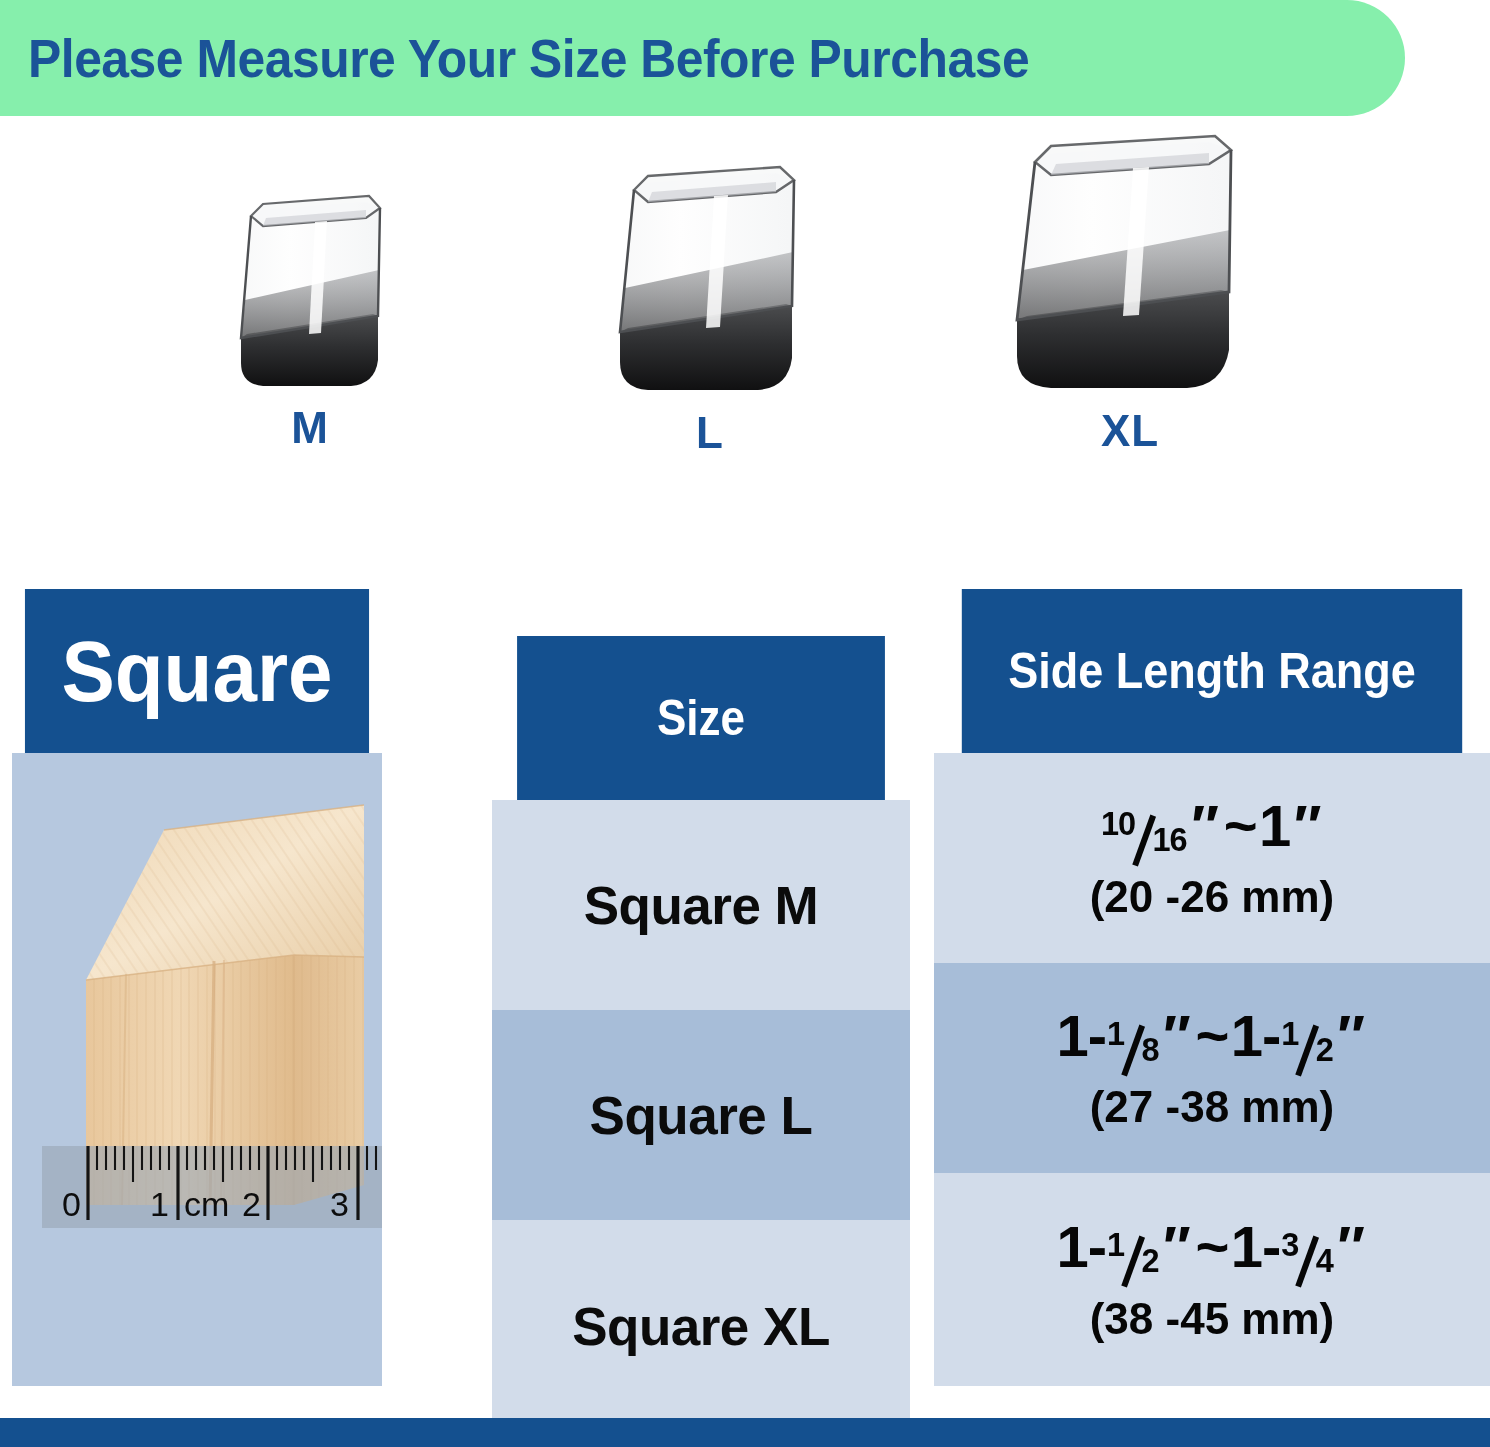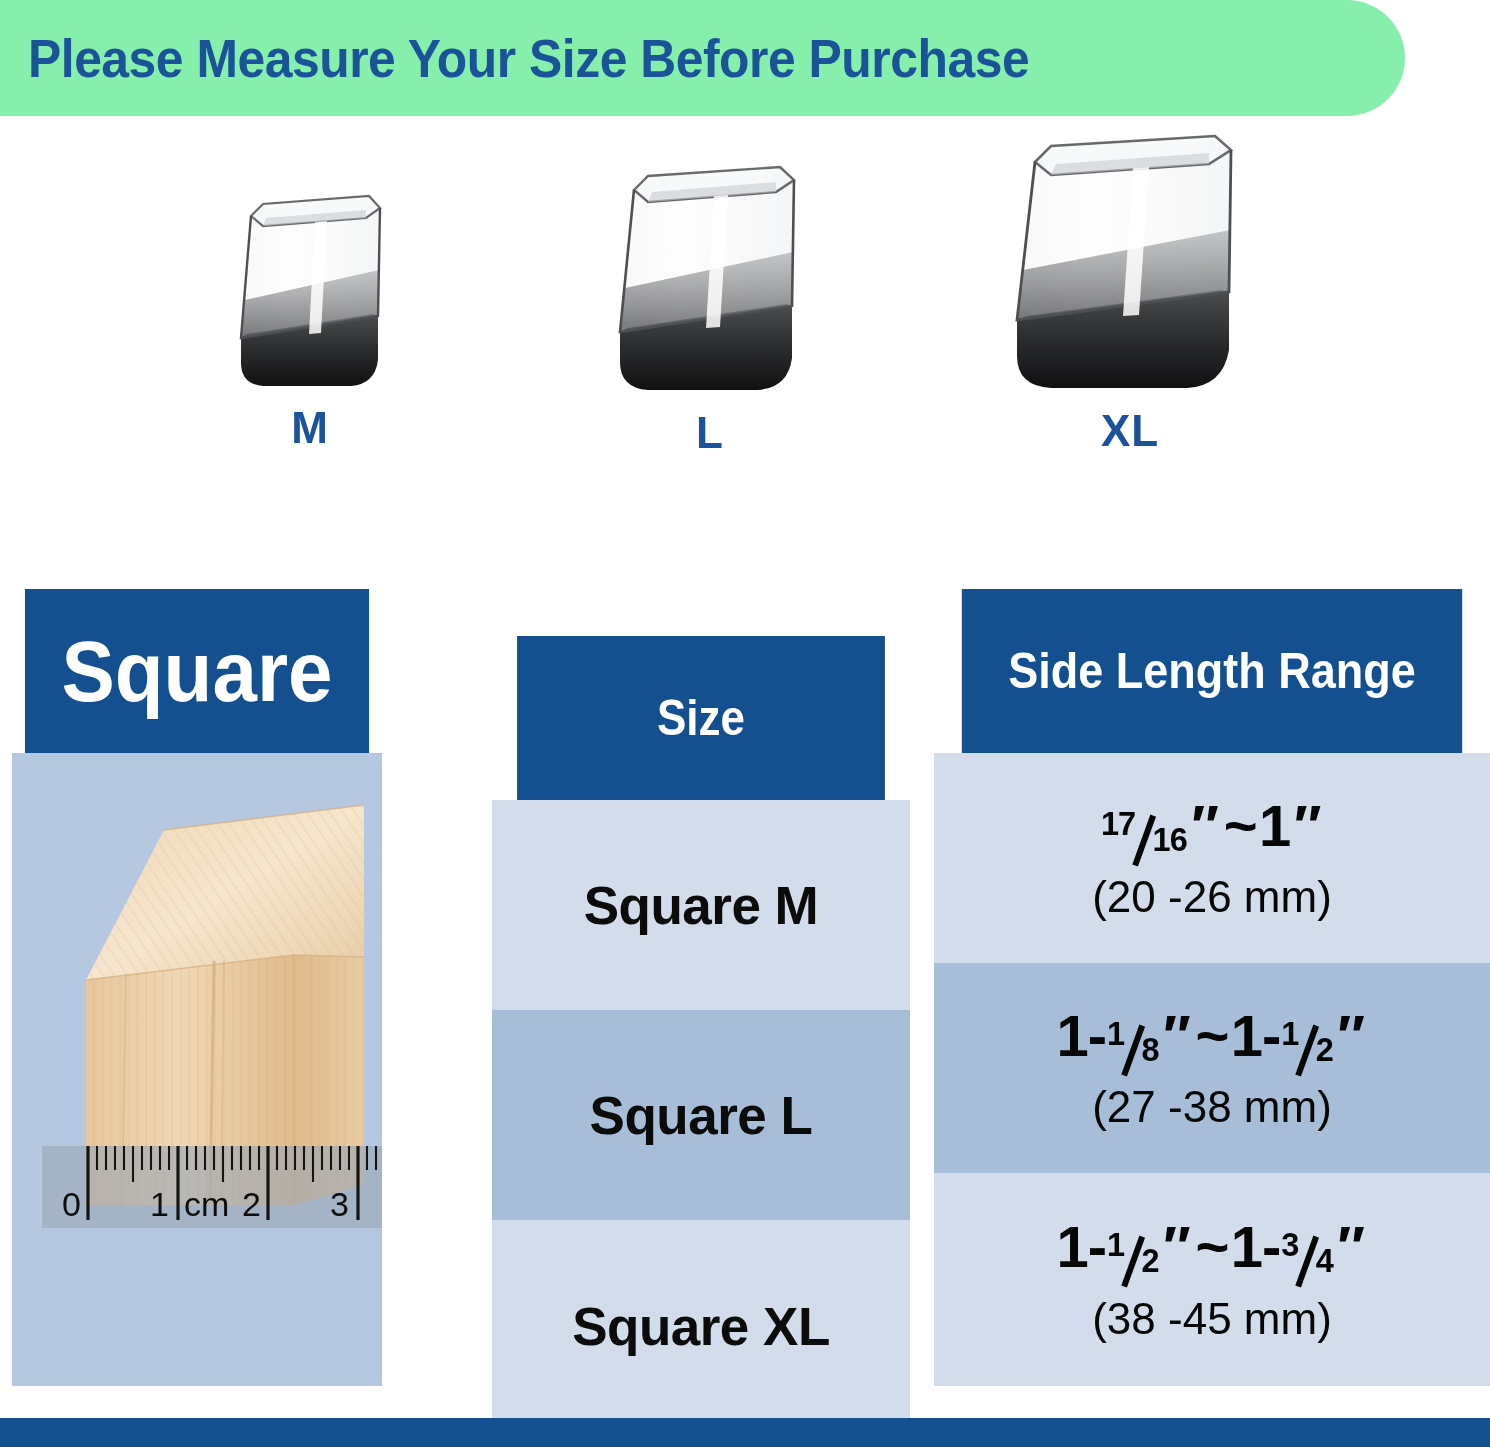--- a/index.html
+++ b/index.html
@@ -141,21 +141,21 @@
     font-size: 58px;
     font-weight: bold;
     white-space: nowrap;
     letter-spacing: -1px;
     display: flex;
     align-items: baseline;
     justify-content: center;
   }
   .range-sub {
     font-size: 44px;
-    font-weight: normal;
+    font-weight: bold;
     margin-top: 14px;
     white-space: nowrap;
   }
 
   
   .frac {
     display: inline-flex;
     align-items: center;
     font-weight: bold;
     position: relative;
@@ -452,21 +452,21 @@
     </div>
   </div>
 
   <div class="col col-3">
     <div class="hdr hdr-range">Side Length Range</div>
 
     <div class="cell r-m">
       <div class="range">
         <div class="range-main">
           <span class="frac">
-            <span class="num">17</span>
+            <span class="num">10</span>
             <span class="slash"></span>
             <span class="den">16</span>
           </span>
           <span class="inch">″</span>
           <span class="tilde">~</span>
           <span>1</span>
           <span class="inch">″</span>
         </div>
         <div class="range-sub">(20 -26 mm)</div>
       </div>

